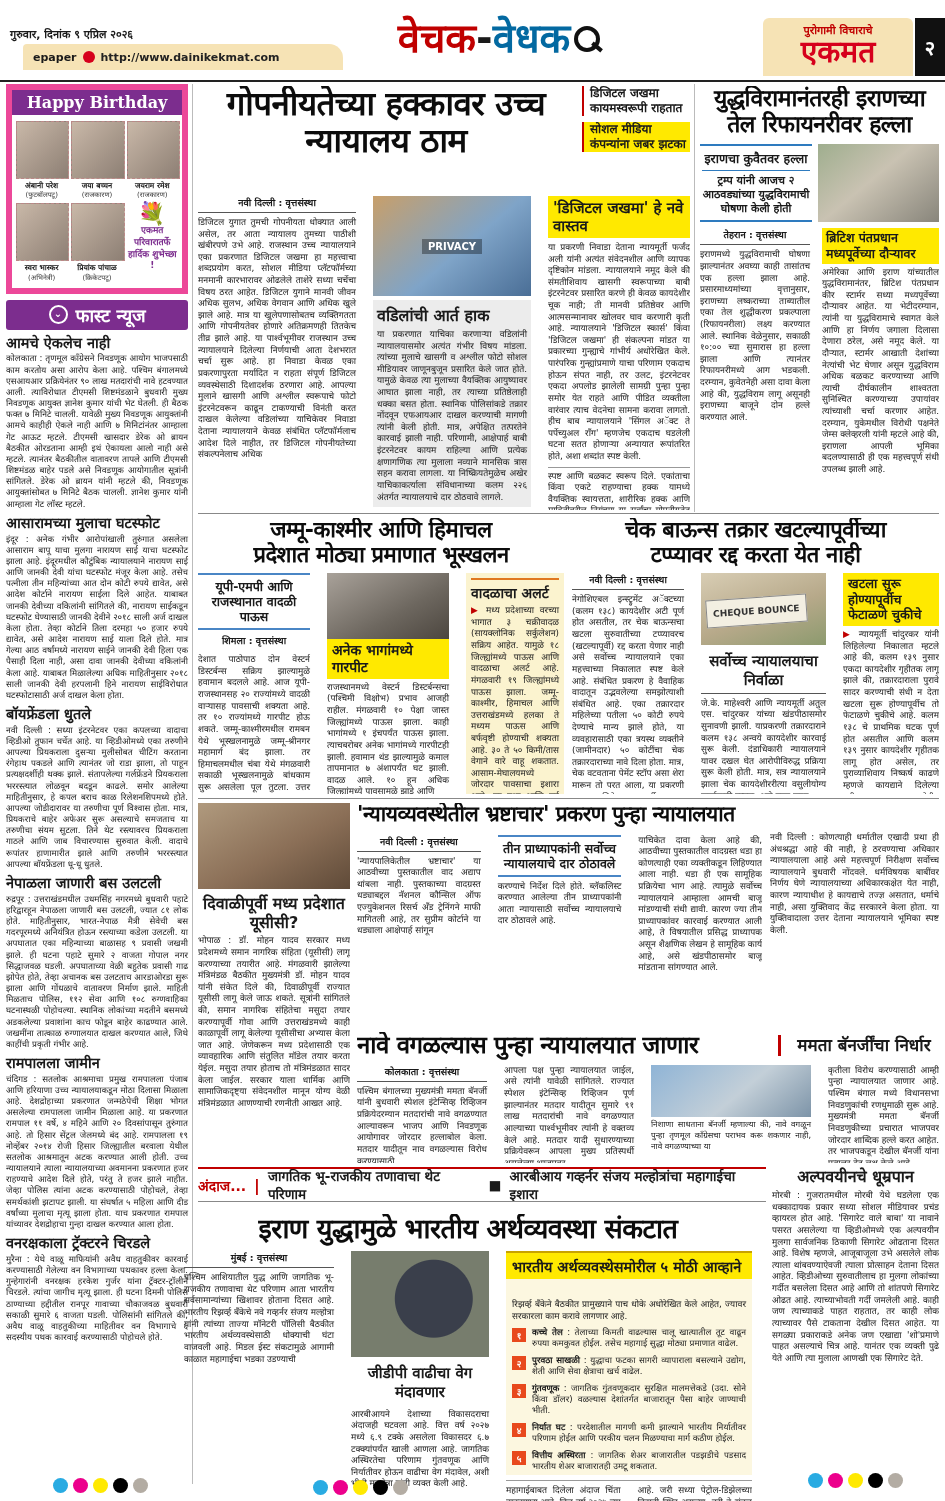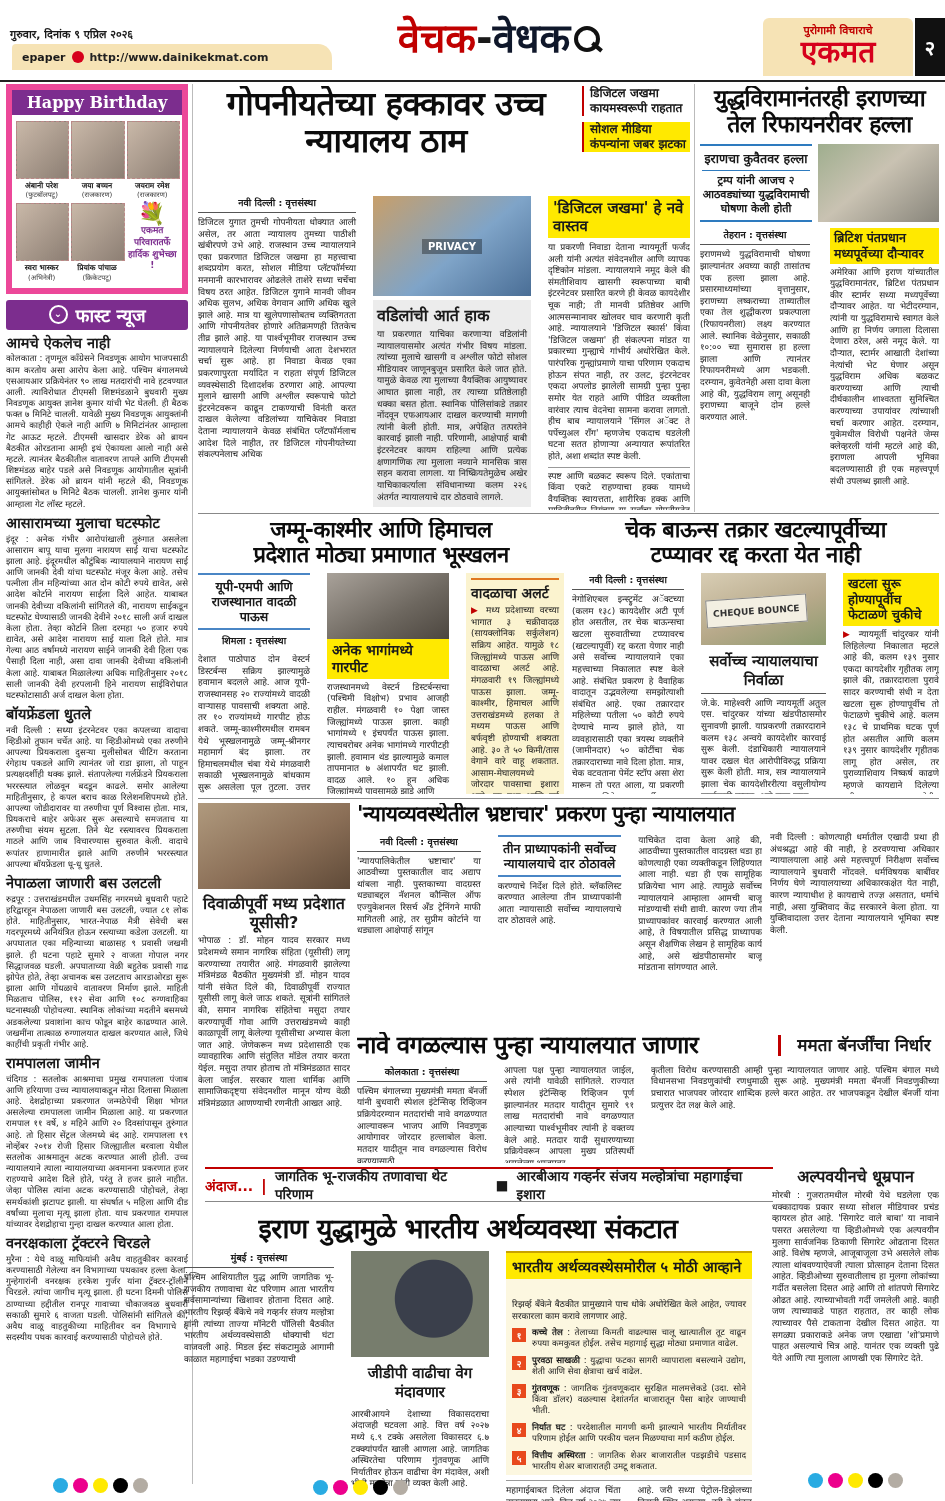--- a/index.html
+++ b/index.html
@@ -2,28 +2,28 @@
 <html><head>
 <meta charset="utf-8">
 <style>
   html,body{margin:0;padding:0;background:#e8e8e4;}
   .page{position:relative;width:945px;height:1501px;background:#ffffff;margin:0 auto;
         font-family:"DejaVu Sans",sans-serif;color:#1a1a1a;overflow:hidden;}
   .sec{position:absolute;overflow:hidden;}
   
   .hdr{position:absolute;left:0;top:0;width:945px;height:80px;border-bottom:2px solid #222;}
   .hdr-date{position:absolute;left:10px;top:26px;font-size:11px;font-weight:bold;}
-  .hdr-epaper{position:absolute;left:12px;top:44px;width:300px;height:26px;background:#f6e3b5;
+  .hdr-epaper{position:absolute;left:23px;top:44px;width:300px;height:26px;background:#f6e3b5;
               border-radius:4px 14px 0 0;display:flex;align-items:center;gap:6px;padding:0 10px;}
   .hdr-epaper .lbl{font-size:11px;font-weight:bold;}
   .hdr-epaper .glob{width:12px;height:12px;border-radius:50%;background:#d6001c;display:inline-block;}
   .hdr-epaper .url{font-size:11px;font-weight:bold;color:#222;text-decoration:none;}
   .hdr-center{position:absolute;left:330px;top:18px;width:340px;text-align:center;font-size:40px;font-weight:bold;line-height:1;}
   .hdr-center .r{color:#c00000;}
-  .hdr-center .g{color:#0f172a;}
+  .hdr-center .g{color:#0369a1;}
   .mag{display:inline-block;position:relative;width:30px;height:30px;vertical-align:middle;margin-left:2px;}
   .mag .lens{position:absolute;left:2px;top:0;width:18px;height:18px;border:4px solid #111;border-radius:50%;}
   .mag .stick{position:absolute;left:19px;top:19px;width:12px;height:4px;background:#111;transform:rotate(40deg);}
   .hdr-right{position:absolute;right:32px;top:18px;width:150px;height:58px;background:#f6e3b5;border-radius:6px 6px 0 0;text-align:center;}
   .hdr-right .tag{font-size:11px;font-weight:bold;color:#c00000;margin-top:4px;}
   .hdr-right .mast{font-size:30px;font-weight:bold;color:#d6001c;font-family:"DejaVu Serif",serif;line-height:1;}
   .hdr-page{position:absolute;right:0;top:18px;width:30px;height:58px;background:#111;color:#fff;
             display:flex;align-items:center;justify-content:center;font-size:20px;font-weight:bold;}
   
   .leftcol{position:absolute;left:6px;top:84px;width:182px;height:1400px;}
@@ -227,21 +227,21 @@
     <div class="bighead" style="font-size:23px;">युद्धविरामानंतरही इराणच्या तेल रिफायनरीवर हल्ला</div>
     <div style="display:flex;gap:6px;margin-top:6px;">
       <div class="ir-kick" style="flex:0 0 108px;">
         <div class="k1">इराणचा कुवैतवर हल्ला</div>
         <div class="k2">ट्रम्प यांनी आजच २ आठवड्यांच्या युद्धविरामाची घोषणा केली होती</div>
       </div>
       <div style="flex:1;">
         <div class="photo" style="height:78px;background:linear-gradient(140deg,#9fae8e,#c9c2b2 45%,#88857b);"></div>
       </div>
     </div>
-    <div style="display:flex;gap:20px;margin-top:6px;">
+    <div style="display:flex;gap:12px;margin-top:6px;">
       <div style="flex:0 0 110px;">
         <div class="dateline">तेहरान : वृत्तसंस्था</div>
         <div class="body">इराणमध्ये युद्धविरामाची घोषणा झाल्यानंतर अवघ्या काही तासांतच एक हल्ला झाला आहे. प्रसारमाध्यमांच्या वृत्तानुसार, इराणच्या लष्कराच्या ताब्यातील एका तेल शुद्धीकरण प्रकल्पाला (रिफायनरीला) लक्ष्य करण्यात आले. स्थानिक वेळेनुसार, सकाळी १०:०० च्या सुमारास हा हल्ला झाला आणि त्यानंतर रिफायनरीमध्ये आग भडकली. दरम्यान, कुवेतनेही असा दावा केला आहे की, युद्धविराम लागू असूनही इराणच्या बाजूने दोन हल्ले करण्यात आले.</div>
       </div>
       <div style="flex:1;">
         <div class="capt-title">ब्रिटिश पंतप्रधान मध्यपूर्वेच्या दौऱ्यावर</div>
         <div class="body" style="margin-top:3px;">अमेरिका आणि इराण यांच्यातील युद्धविरामानंतर, ब्रिटिश पंतप्रधान कीर स्टार्मर सध्या मध्यपूर्वेच्या दौऱ्यावर आहेत. या भेटीदरम्यान, त्यांनी या युद्धविरामाचे स्वागत केले आणि हा निर्णय जगाला दिलासा देणारा ठरेल, असे नमूद केले. या दौऱ्यात, स्टार्मर आखाती देशांच्या नेत्यांची भेट घेणार असून युद्धविराम अधिक बळकट करण्याच्या आणि त्याची दीर्घकालीन शाश्वतता सुनिश्चित करण्याच्या उपायांवर त्यांच्याशी चर्चा करणार आहेत. दरम्यान, युकेमधील विरोधी पक्षनेते जेम्स क्लेव्हरली यांनी म्हटले आहे की, इराणला आपली भूमिका बदलण्यासाठी ही एक महत्त्वपूर्ण संधी उपलब्ध झाली आहे.</div>
       </div>
     </div>
   </div>
@@ -334,27 +334,31 @@
       <div class="kicker" style="flex:0 0 150px;">ममता बॅनर्जींचा निर्धार</div>
     </div>
     <div class="cols" style="margin-top:6px;height:88px;">
       <div style="flex:0 0 130px;">
         <div class="dateline">कोलकाता : वृत्तसंस्था</div>
         <div class="body">पश्चिम बंगालच्या मुख्यमंत्री ममता बॅनर्जी यांनी बुधवारी स्पेशल इंटेन्सिव्ह रिव्हिजन प्रक्रियेदरम्यान मतदारांची नावे वगळण्यात आल्यावरून भाजप आणि निवडणूक आयोगावर जोरदार हल्लाबोल केला. मतदार यादीतून नाव वगळल्यास विरोध करण्यासाठी</div>
       </div>
       <div style="flex:0 0 130px;">
         <div class="body">आपला पक्ष पुन्हा न्यायालयात जाईल, असे त्यांनी यावेळी सांगितले. राज्यात स्पेशल इंटेन्सिव्ह रिव्हिजन पूर्ण झाल्यानंतर मतदार यादीतून सुमारे ९१ लाख मतदारांची नावे वगळण्यात आल्याच्या पार्श्वभूमीवर त्यांनी हे वक्तव्य केले आहे. मतदार यादी सुधारण्याच्या प्रक्रियेवरून आपला मुख्य प्रतिस्पर्धी असलेल्या भाजपवर</div>
       </div>
+      <div style="flex:0 0 160px;">
+        <div class="photo" style="height:52px;background:linear-gradient(140deg,#8fb4d6,#c3cfd8 55%,#7d94a8);"></div>
+        <div class="body" style="font-size:8.2px;margin-top:2px;">निशाणा साधताना बॅनर्जी म्हणाल्या की, नावे वगळून पुन्हा तृणमूल काँग्रेसचा पराभव करू शकणार नाही, नावे वगळण्याच्या या</div>
+      </div>
       <div style="flex:1;">
         <div class="body">कृतीला विरोध करण्यासाठी आम्ही पुन्हा न्यायालयात जाणार आहे. पश्चिम बंगाल मध्ये विधानसभा निवडणुकांची रणधुमाळी सुरू आहे. मुख्यमंत्री ममता बॅनर्जी निवडणुकीच्या प्रचारात भाजपवर जोरदार शाब्दिक हल्ले करत आहेत. तर भाजपकडून देखील बॅनर्जी यांना प्रत्युत्तर देत लक्ष केले आहे.</div>
       </div>
     </div>
   </div>
 
-  <div class="sec strip" style="left:205px;top:1167px;width:568px;height:22px;">
+  <div class="sec strip" style="left:198px;top:1167px;width:568px;height:22px;">
     <span class="tag">अंदाज...</span>
     <span class="bar">|</span>
     <span class="txt">जागतिक भू-राजकीय तणावाचा थेट परिणाम</span>
     <span class="txt">■</span>
     <span class="txt">आरबीआय गव्हर्नर संजय मल्होत्रांचा महागाईचा इशारा</span>
   </div>
 
   <div class="sec" style="left:184px;top:1198px;width:568px;height:295px;margin-top:16px;">
     <div class="bighead nowrap" style="font-size:27px;">इराण युद्धामुळे भारतीय अर्थव्यवस्था संकटात</div>
     <div class="cols" style="margin-top:7px;">

